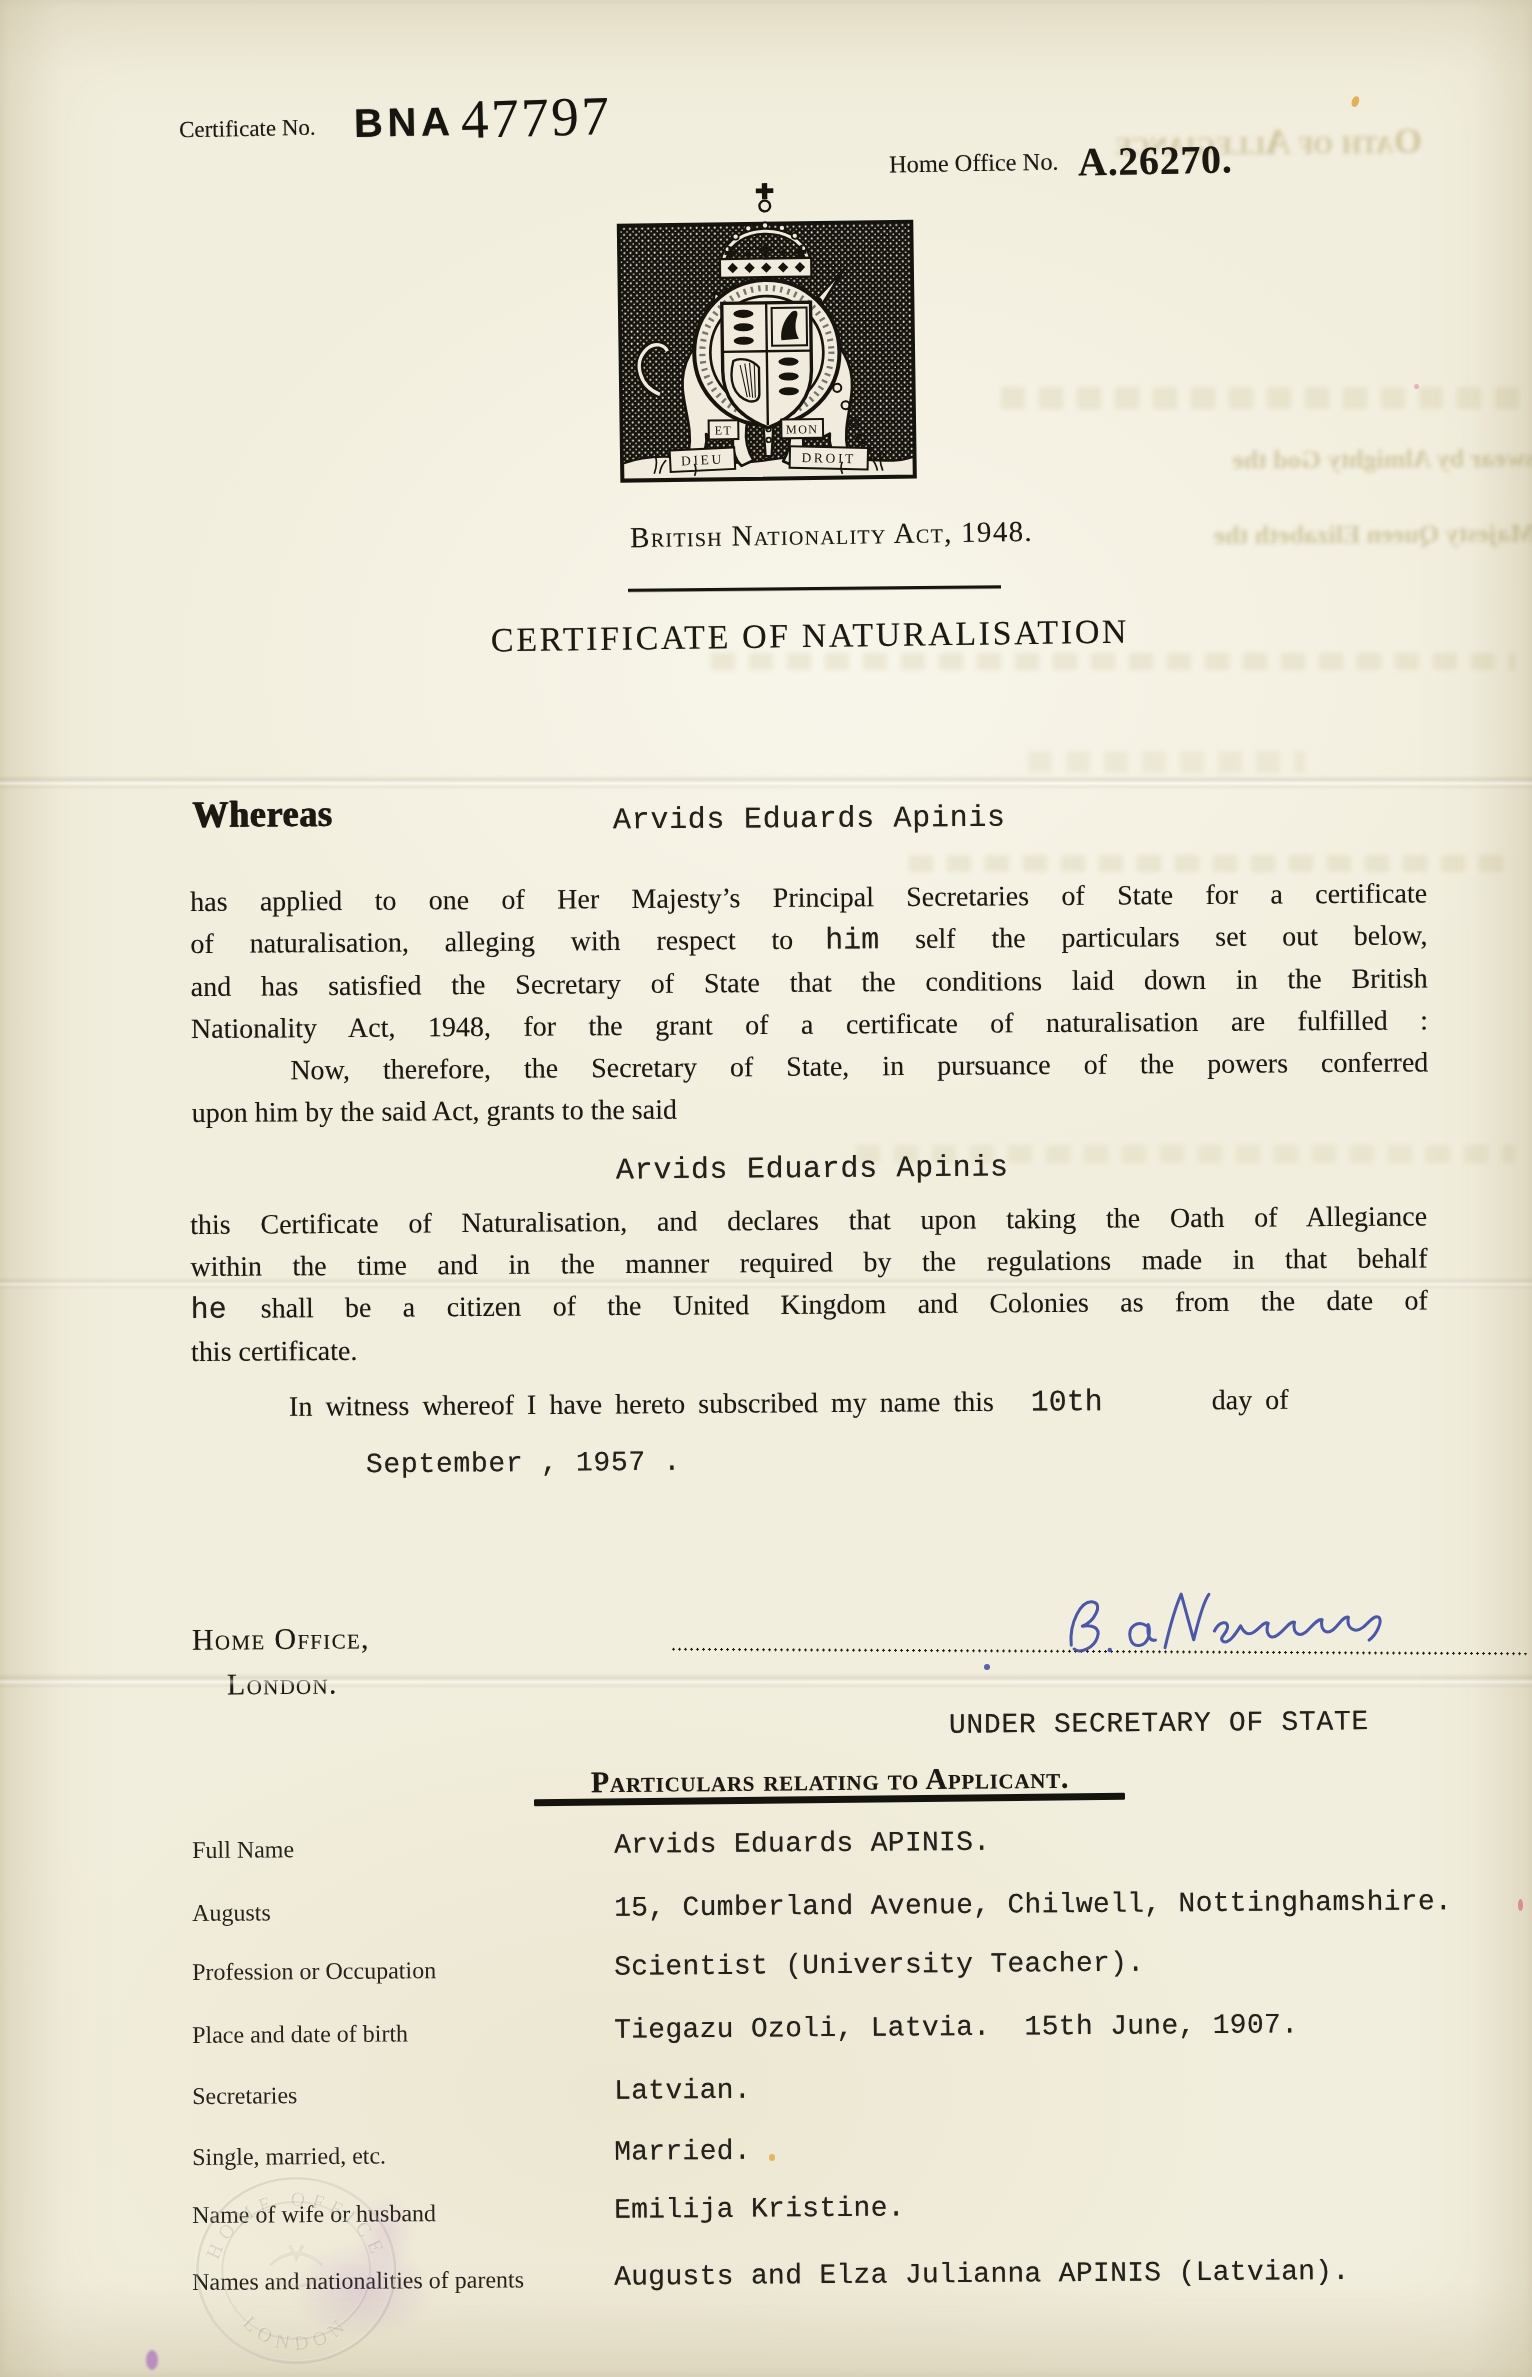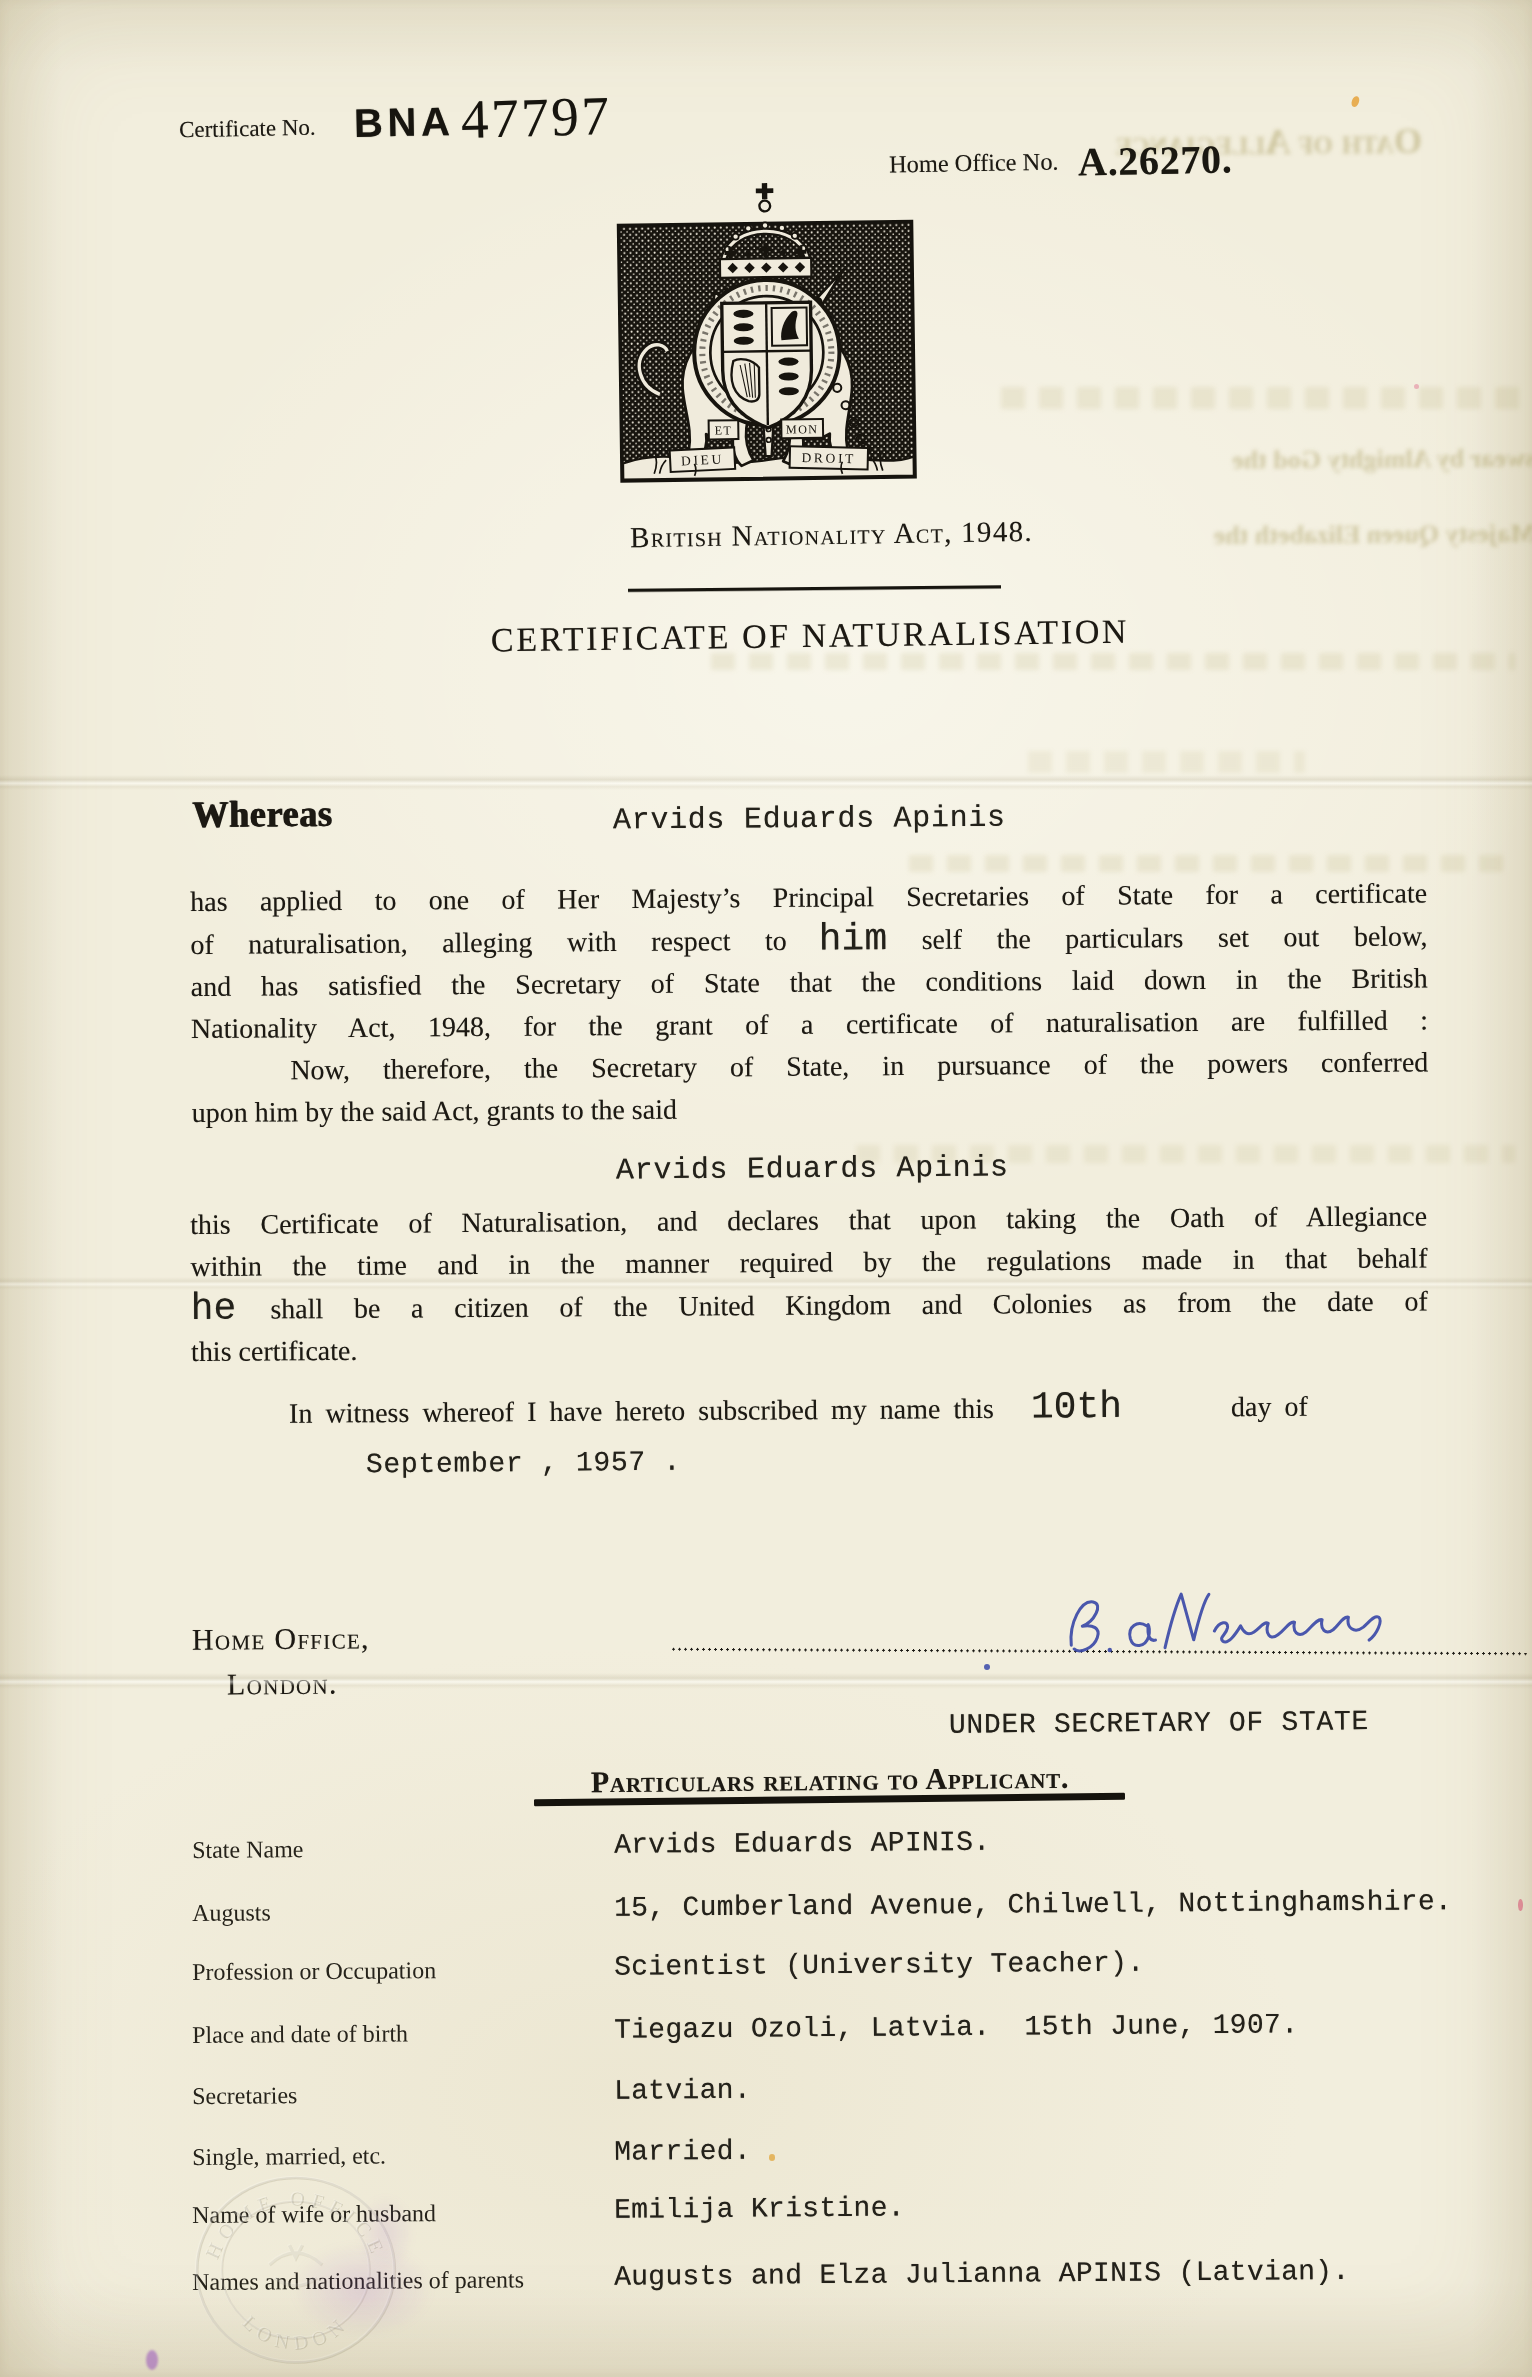--- a/index.html
+++ b/index.html
@@ -52,21 +52,21 @@
   .bodyblock { left:190px; width:1237px; font-size:28px; line-height:42px;
     transform:rotate(-0.4deg); transform-origin:left top; }
   .bb1 { top:881px; } .bb2 { top:1204px; }
   .jline { text-align:justify; text-align-last:justify; }
   .nline { text-align:left; }
   .indent { display:inline-block; width:99px; }
   .gap1 { display:inline-block; width:32px; }
   .gap2 { display:inline-block; width:34px; }
   .gapw1 { display:inline-block; width:37px; }
   .gapw2 { display:inline-block; width:109px; }
-  .twin { font-size:38px; }
+  .twin { font-size:30px; }
   .name-line2 { left:616px; top:1152px; font-size:30px; letter-spacing:0.7px; transform:rotate(-0.45deg); }
   .witness { left:190px; top:1387px; width:1278px; font-size:28px; word-spacing:6px;
     transform:rotate(-0.4deg); }
   .date-line { left:366px; top:1448px; font-size:28px; letter-spacing:0.7px; transform:rotate(-0.5deg); }
 
   
   .office1 { left:192px; top:1622px; font-size:30px; letter-spacing:1.3px; transform:rotate(-0.5deg); }
   .office2 { left:227px; top:1667px; font-size:30px; letter-spacing:1.3px; transform:rotate(-0.5deg); }
   .dotline { left:672px; top:1650px; width:856px; height:3.3px; transform:rotate(0.3deg);
     background-image:radial-gradient(circle at 1.6px 1.6px, #191712 1.1px, transparent 1.4px);
@@ -299,21 +299,21 @@
       <path d="M278,74 C286,60 300,58 298,70 C296,80 284,84 290,90 C298,96 310,80 318,68 C322,78 328,84 338,78 C348,72 354,62 360,66 C354,82 362,92 374,84 C386,76 392,64 400,66 C396,80 404,90 416,82 C426,74 434,62 442,64 C438,78 446,88 458,80 C468,72 474,60 482,62 C478,78 490,88 504,78 C514,70 522,60 528,64 C534,70 524,90 512,98"></path>
     </g>
   </svg>
   <div class="abs inkdot"></div>
   <span class="abs tw sig-title">UNDER SECRETARY OF STATE</span>
 
   <div class="abs serif sc ink p-heading">Particulars relating to Applicant.</div>
   <div class="abs p-underline"></div>
 
   <div class="prow" style="top:1833px;">
-    <span class="plabel serif">State Name</span>
+    <span class="plabel serif">Full Name</span>
     <span class="pvalue tw">Arvids Eduards APINIS.</span>
   </div>
   <div class="prow" style="top:1896px;">
     <span class="plabel serif">Augusts</span>
     <span class="pvalue tw">15, Cumberland Avenue, Chilwell, Nottinghamshire.</span>
   </div>
   <div class="prow" style="top:1955px;">
     <span class="plabel serif">Profession or Occupation</span>
     <span class="pvalue tw">Scientist (University Teacher).</span>
   </div>

